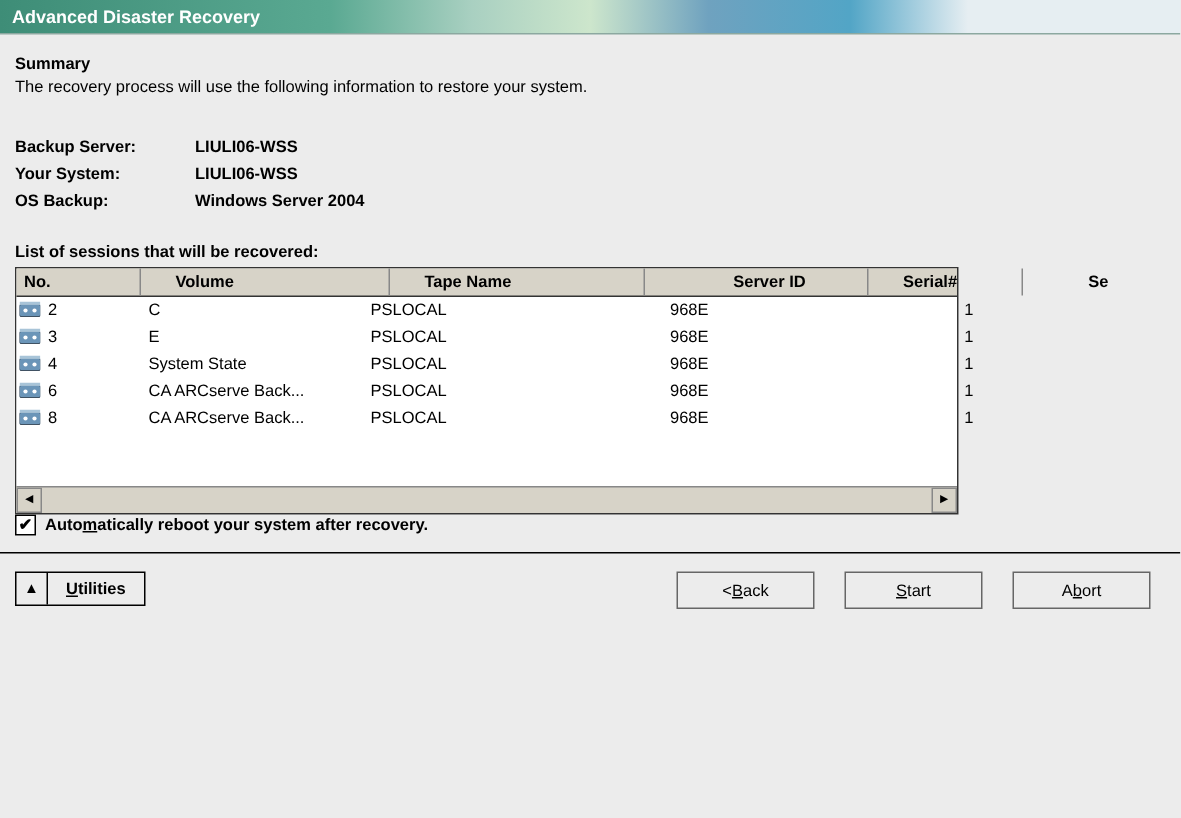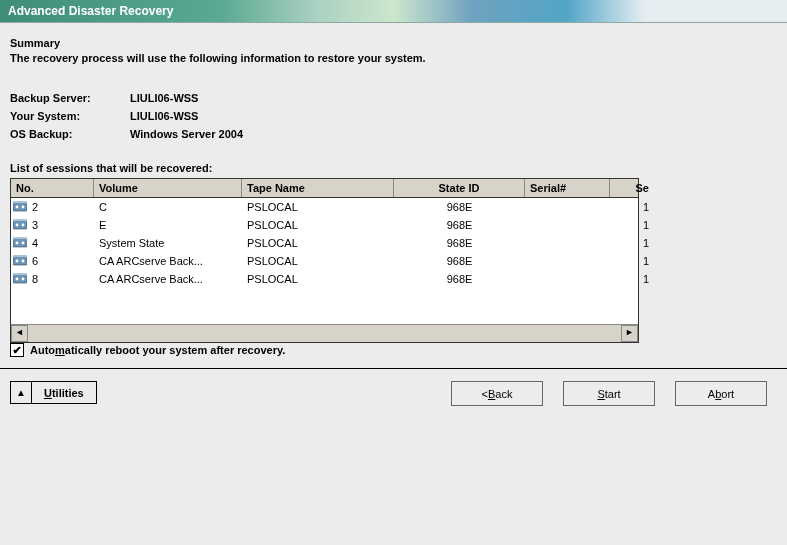--- a/index.html
+++ b/index.html
@@ -2,26 +2,26 @@
 <html><head>
 <meta charset="utf-8">
 <style>
   html,body{margin:0;padding:0;font-family:Tahoma,Arial,sans-serif;font-size:11px;color:#000;background:#ECECEC;}
   .app{width:787px;height:443px;position:relative;background:#ECECEC;overflow:hidden;}
   .titlebar{height:22px;line-height:22px;color:#fff;font-weight:bold;font-size:12px;padding-left:8px;
     background:linear-gradient(to right,#3E8D77 0%,#5AA992 28%,#A9D0C1 40%,#CDE6CC 50%,#6FA2BF 60%,#52A5C6 72%,#E6EEF2 82%,#E6EEF2 100%);
     border-bottom:1px solid #8CA8A0;}
   .content{padding:14px 10px 0 10px;}
   .summary-lbl{font-weight:bold;margin:0 0 3px 0;}
-  .summary-text{font-weight:bold;margin:0 0 28px 0;}
+  .summary-text{font-weight:normal;margin:0 0 28px 0;}
   .kv{display:flex;font-weight:bold;margin:0 0 6px 0;}
   .kv .k{width:120px;}
   .session-lbl{font-weight:bold;margin:22px 0 4px 0;}
   .grid-wrap{width:627px;border:1px solid #333;background:#fff;}
-  .grid-head{display:flex;background:#D7D3C8;font-weight:bold;border-bottom:1px solid #333;height:18px;line-height:18px;}
+  .grid-head{display:flex;background:#D7D3C8;font-weight:bold;border-bottom:1px solid #333;height:18px;line-height:18px;gap:18px;}
   .gh{border-right:1px solid #888;padding:0 5px;box-sizing:border-box;overflow:hidden;white-space:nowrap;}
   .grid-body{background:#fff;}
   .grow{display:flex;height:18px;line-height:18px;padding:0;}
   .gc{padding:0 5px;box-sizing:border-box;overflow:hidden;white-space:nowrap;text-overflow:ellipsis;}
   .ic{width:16px;flex:0 0 16px;padding:0 2px;}
   .col-no{width:67px;flex:0 0 67px;}
   .col-vol{width:148px;flex:0 0 148px;}
   .col-tape{width:152px;flex:0 0 152px;}
   .col-rand{width:131px;flex:0 0 131px;text-align:center;}
   .col-ser{width:85px;flex:0 0 85px;}
@@ -66,21 +66,21 @@
       <div>Windows Server 2004</div>
     </div>
 
     <div class="session-lbl">List of sessions that will be recovered:</div>
 
     <div class="grid-wrap">
       <div class="grid-head">
         <div class="gh col-no" style="width:83px;flex:0 0 83px;">No.</div>
         <div class="gh col-vol">Volume</div>
         <div class="gh col-tape">Tape Name</div>
-        <div class="gh col-rand">State ID</div>
+        <div class="gh col-rand">Server ID</div>
         <div class="gh col-ser">Serial#</div>
         <div class="gh col-se" style="border-right:none;">Se</div>
       </div>
       <div class="grid-body" id="grid-body">
           <div class="grow">
             <div class="gc ic">
               <svg class="tape-svg" viewBox="0 0 14 11">
                 <rect x="0" y="2" width="14" height="8" rx="1" fill="#6B95B8" stroke="#345" stroke-width="0.6"></rect>
                 <circle cx="4" cy="6" r="1.4" fill="#fff"></circle>
                 <circle cx="10" cy="6" r="1.4" fill="#fff"></circle>

